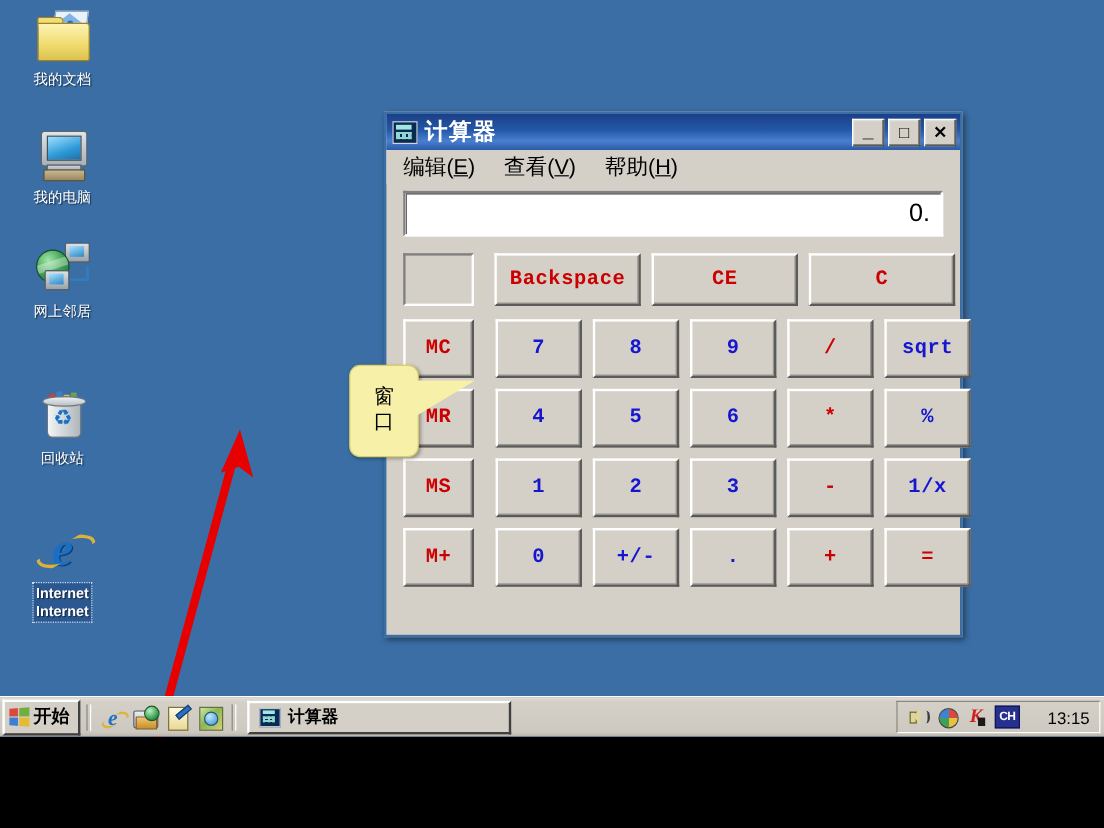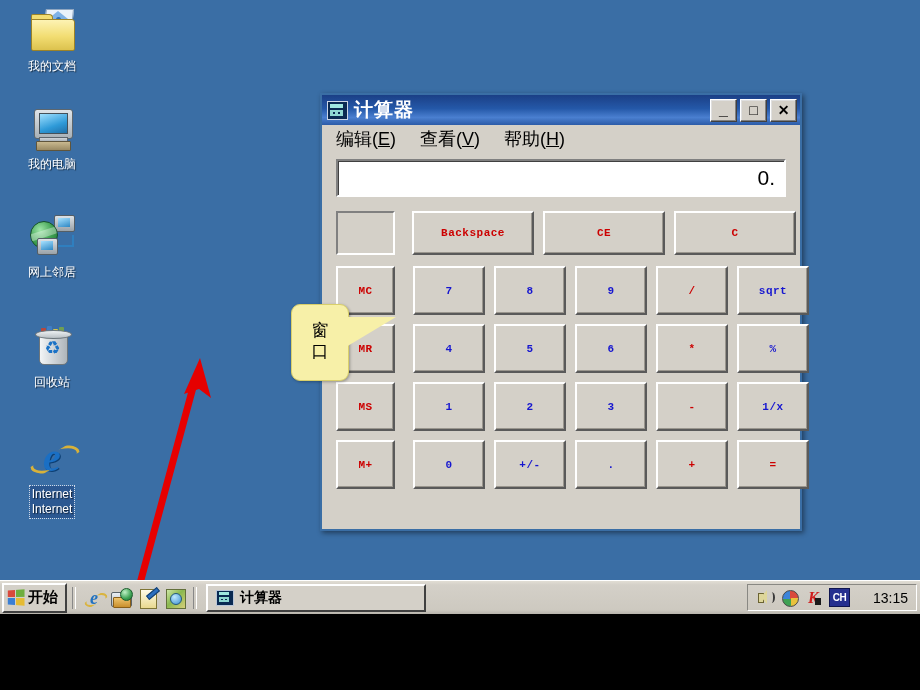--- a/index.html
+++ b/index.html
@@ -39,20 +39,21 @@
     margin: 0 auto 4px auto;
     position: relative;
   }
   .desk-icon .lbl {
     display: inline-block;
     padding: 1px 2px;
   }
   .desk-icon.selected .lbl {
     outline: 1px dotted #cfd8e8;
     background: rgba(20,50,110,.35);
+    font-weight: bold;
   }
 
   
   .ic-folder .body {
     position: absolute; left: 3px; top: 13px;
     width: 42px; height: 30px;
     background: linear-gradient(180deg,#fdf3b4 0%,#f2dd72 55%,#dcc24e 100%);
     border: 1px solid #9c8327;
     border-radius: 1px 3px 2px 2px;
   }
@@ -316,21 +317,21 @@
     margin-right: 17px;
     flex: 0 0 auto;
   }
 
   .btn {
     background: #d4d0c8;
     border: 2px solid;
     border-color: #ffffff #5a5a5a #5a5a5a #ffffff;
     box-shadow: inset -1px -1px 0 #9a968e;
     font-family: "Liberation Mono", monospace;
-    font-size: 11px;
+    font-size: 17px;
     font-weight: bold;
     display: flex;
     align-items: center;
     justify-content: center;
     cursor: default;
     flex: 0 0 auto;
     letter-spacing: 0.5px;
   }
   .btn.red  { color: #cc0000; }
   .btn.blue { color: #1616d0; }
@@ -596,21 +597,21 @@
       <div class="glyph ic-pc">
         <div class="mon">
             <div class="scr"></div>
           </div>
         <div class="base"></div>
         <div class="box"></div>
       </div>
       <span class="lbl">我的电脑</span>
     </div>
 
-    <div class="desk-icon" style="left:6px; top:212px;">
+    <div class="desk-icon" style="left:6px; top:199px;">
       <div class="glyph ic-net">
         <div class="m1"></div>
         <div class="wire"></div>
         <div class="globe"></div>
         <div class="m2"></div>
       </div>
       <span class="lbl">网上邻居</span>
     </div>
 
     <div class="desk-icon" style="left:6px; top:322px;">

